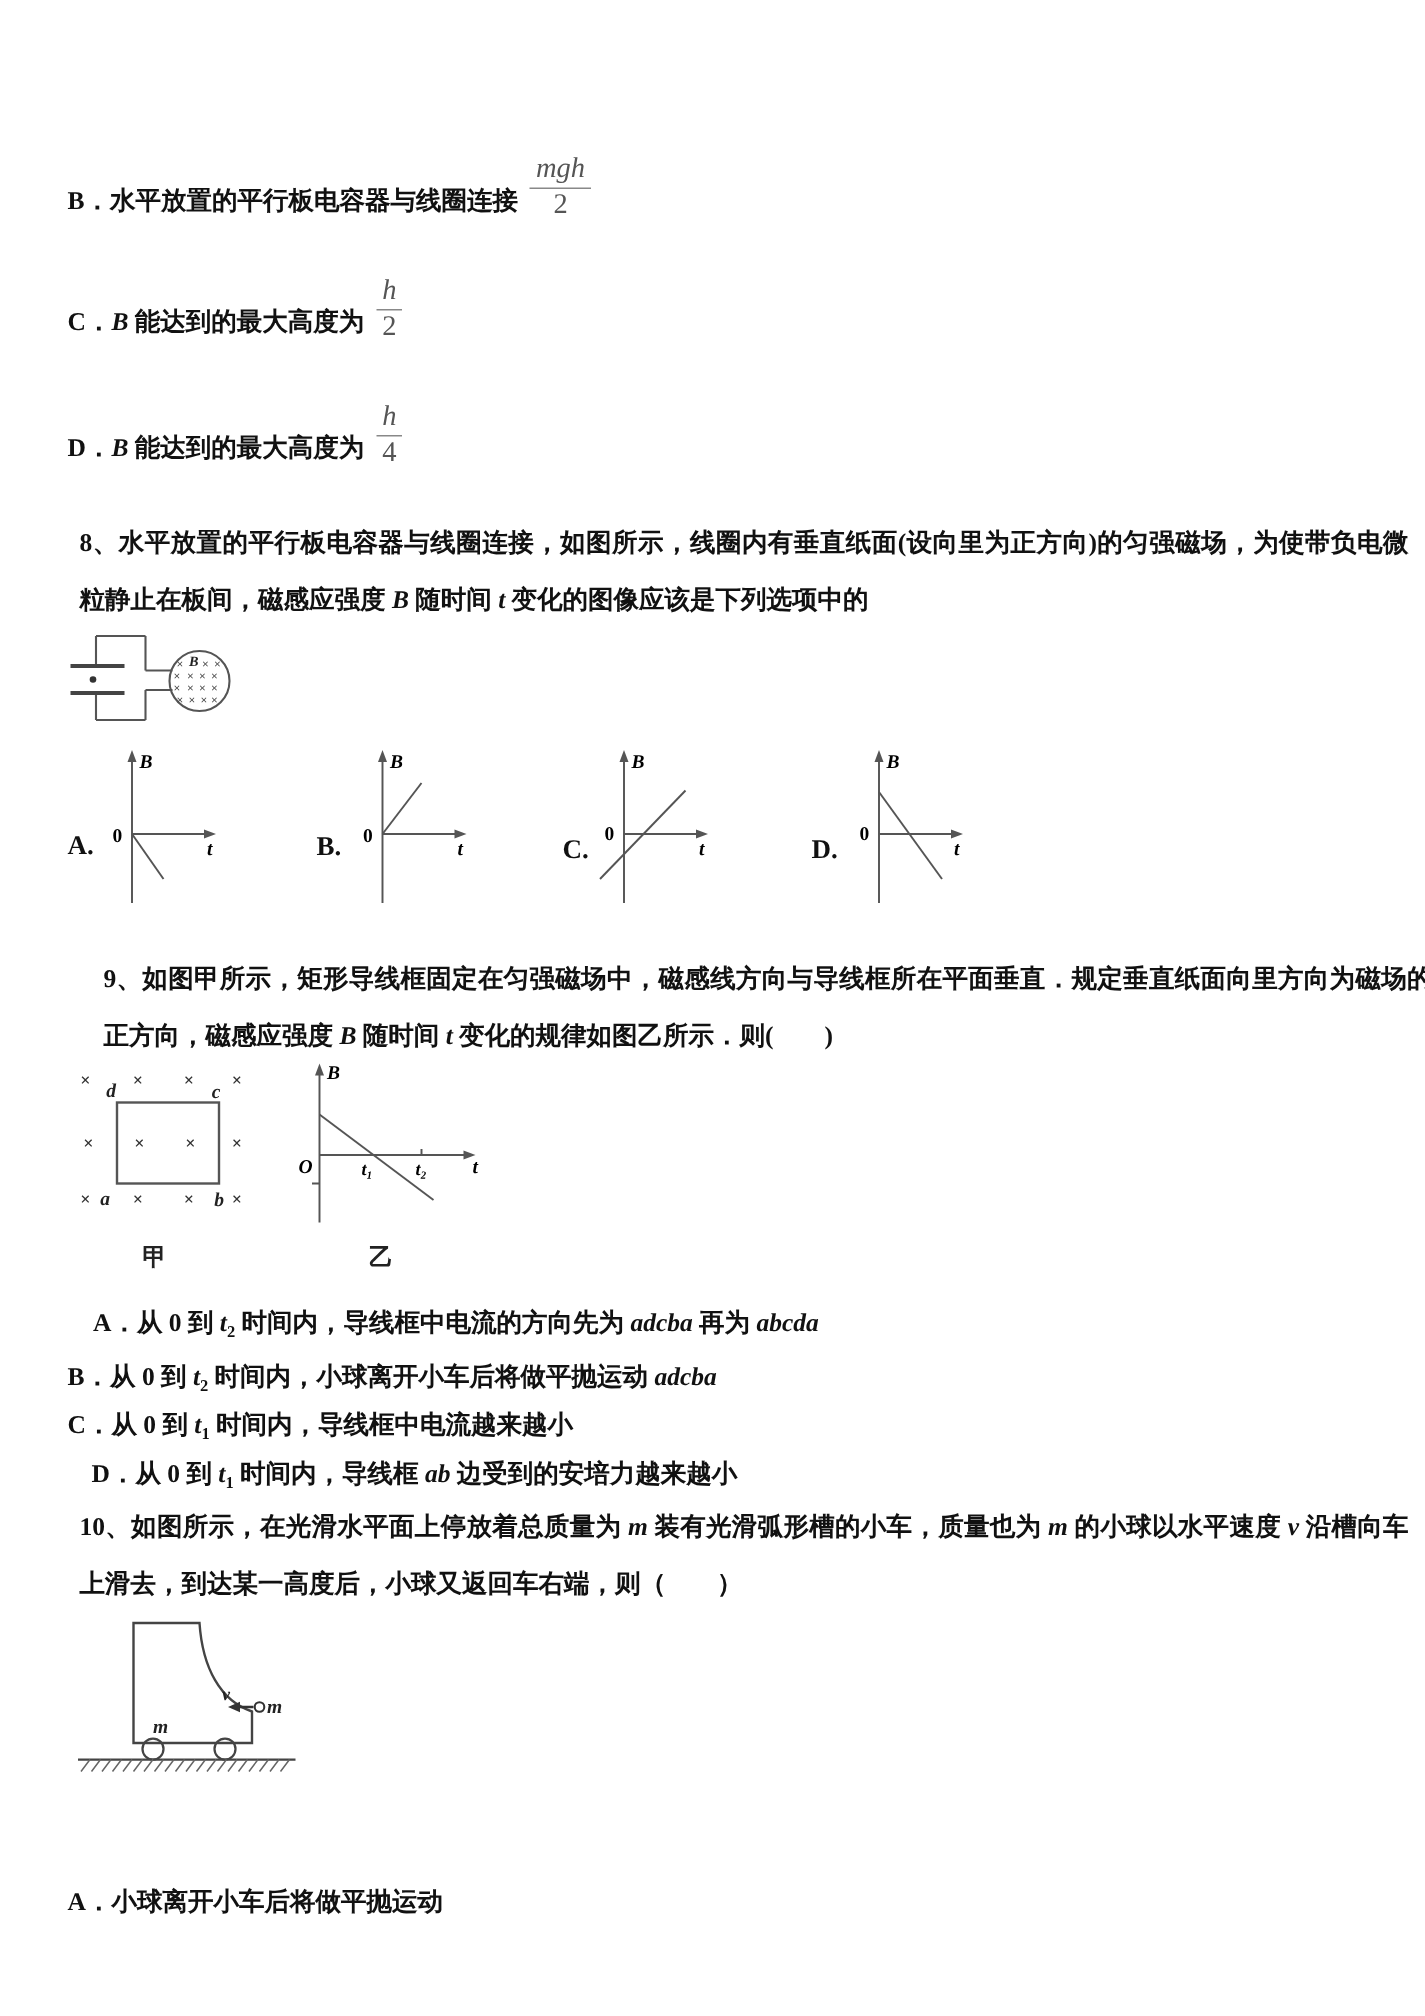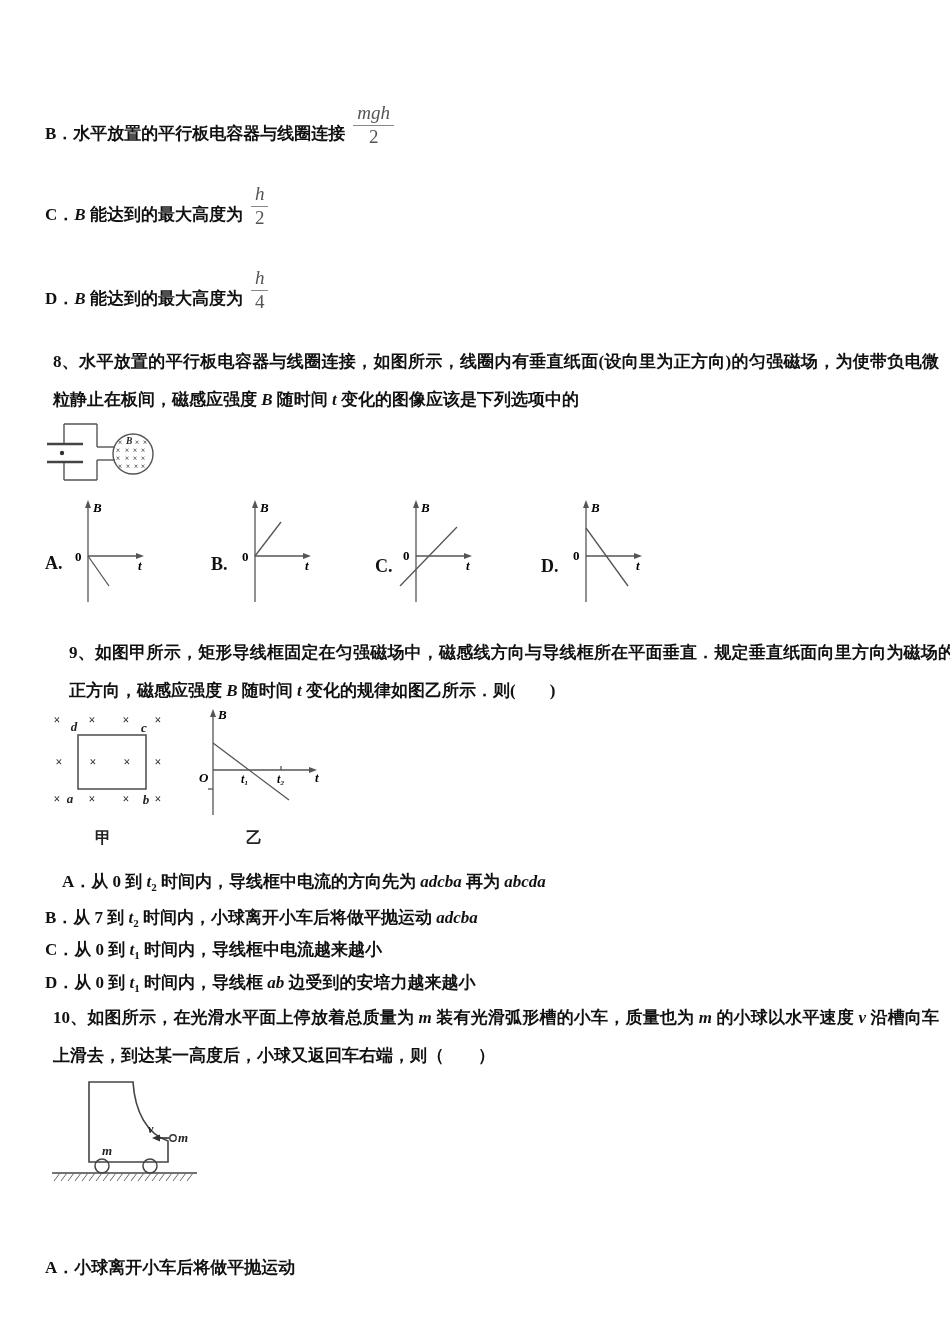--- a/index.html
+++ b/index.html
@@ -184,23 +184,23 @@
   <polygon points="122,67 114,64 114,70" fill="#555"></polygon>
   <text x="23" y="16" font-size="13" font-style="italic" font-weight="700">B</text>
   <text x="120" y="79" font-size="13" font-style="italic" font-weight="700">t</text>
   <text x="4" y="79" font-size="13" font-style="italic" font-weight="700">O</text>
   <text x="46" y="80" font-size="12" font-style="italic" font-weight="700">t₁</text>
   <text x="82" y="80" font-size="12" font-style="italic" font-weight="700">t₂</text>
   <text x="59" y="140" font-size="16" font-weight="600" fill="#222" text-anchor="middle">乙</text>
 </svg>
 
 <div class="abs optline" style="left:62px;top:872px;"><span>A．从 0 到 </span><span class="it">t</span><span class="sub">2</span><span> 时间内，导线框中电流的方向先为 </span><span class="it">adcba</span><span> 再为 </span><span class="it">abcda</span></div>
-<div class="abs optline" style="left:45px;top:908px;"><span>B．从 7 到 </span><span class="it">t</span><span class="sub">2</span><span> 时间内，小球离开小车后将做平抛运动 </span><span class="it">adcba</span></div>
+<div class="abs optline" style="left:45px;top:908px;"><span>B．从 0 到 </span><span class="it">t</span><span class="sub">2</span><span> 时间内，小球离开小车后将做平抛运动 </span><span class="it">adcba</span></div>
 <div class="abs optline" style="left:45px;top:940px;"><span>C．从 0 到 </span><span class="it">t</span><span class="sub">1</span><span> 时间内，导线框中电流越来越小</span></div>
-<div class="abs optline" style="left:45px;top:973px;"><span>D．从 0 到 </span><span class="it">t</span><span class="sub">1</span><span> 时间内，导线框 </span><span class="it">ab</span><span> 边受到的安培力越来越小</span></div>
+<div class="abs optline" style="left:61px;top:973px;"><span>D．从 0 到 </span><span class="it">t</span><span class="sub">1</span><span> 时间内，导线框 </span><span class="it">ab</span><span> 边受到的安培力越来越小</span></div>
 
 <div class="abs para" style="left:42px;top:999px;"><span>10、如图所示，在光滑水平面上停放着总质量为 </span><span class="it">m</span><span> 装有光滑弧形槽的小车，质量也为 </span><span class="it">m</span><span> 的小球以水平速度 </span><span class="it">v</span><span> 沿槽向车上滑去，到达某一高度后，小球又返回车右端，则（　　）</span></div>
 
 <svg class="abs" style="left:42px;top:1072px;" width="175" height="125" viewBox="0 0 175 125">
   <path d="M 47,10 L 91,10 C 93,40 105,62 126,69 L 126,90 L 47,90 Z" fill="none" stroke="#444" stroke-width="1.6"></path>
   <circle cx="60" cy="94" r="7" fill="none" stroke="#444" stroke-width="1.5"></circle>
   <circle cx="108" cy="94" r="7" fill="none" stroke="#444" stroke-width="1.5"></circle>
   <line x1="10" y1="101" x2="155" y2="101" stroke="#444" stroke-width="1.5"></line>
   <path d="M12 109l6-8M19 109l6-8M26 109l6-8M33 109l6-8M40 109l6-8M47 109l6-8M54 109l6-8M61 109l6-8M68 109l6-8M75 109l6-8M82 109l6-8M89 109l6-8M96 109l6-8M103 109l6-8M110 109l6-8M117 109l6-8M124 109l6-8M131 109l6-8M138 109l6-8M145 109l6-8" stroke="#666" stroke-width="1" fill="none"></path>
   <circle cx="131" cy="66" r="3.2" fill="#fff" stroke="#333" stroke-width="1.4"></circle>

